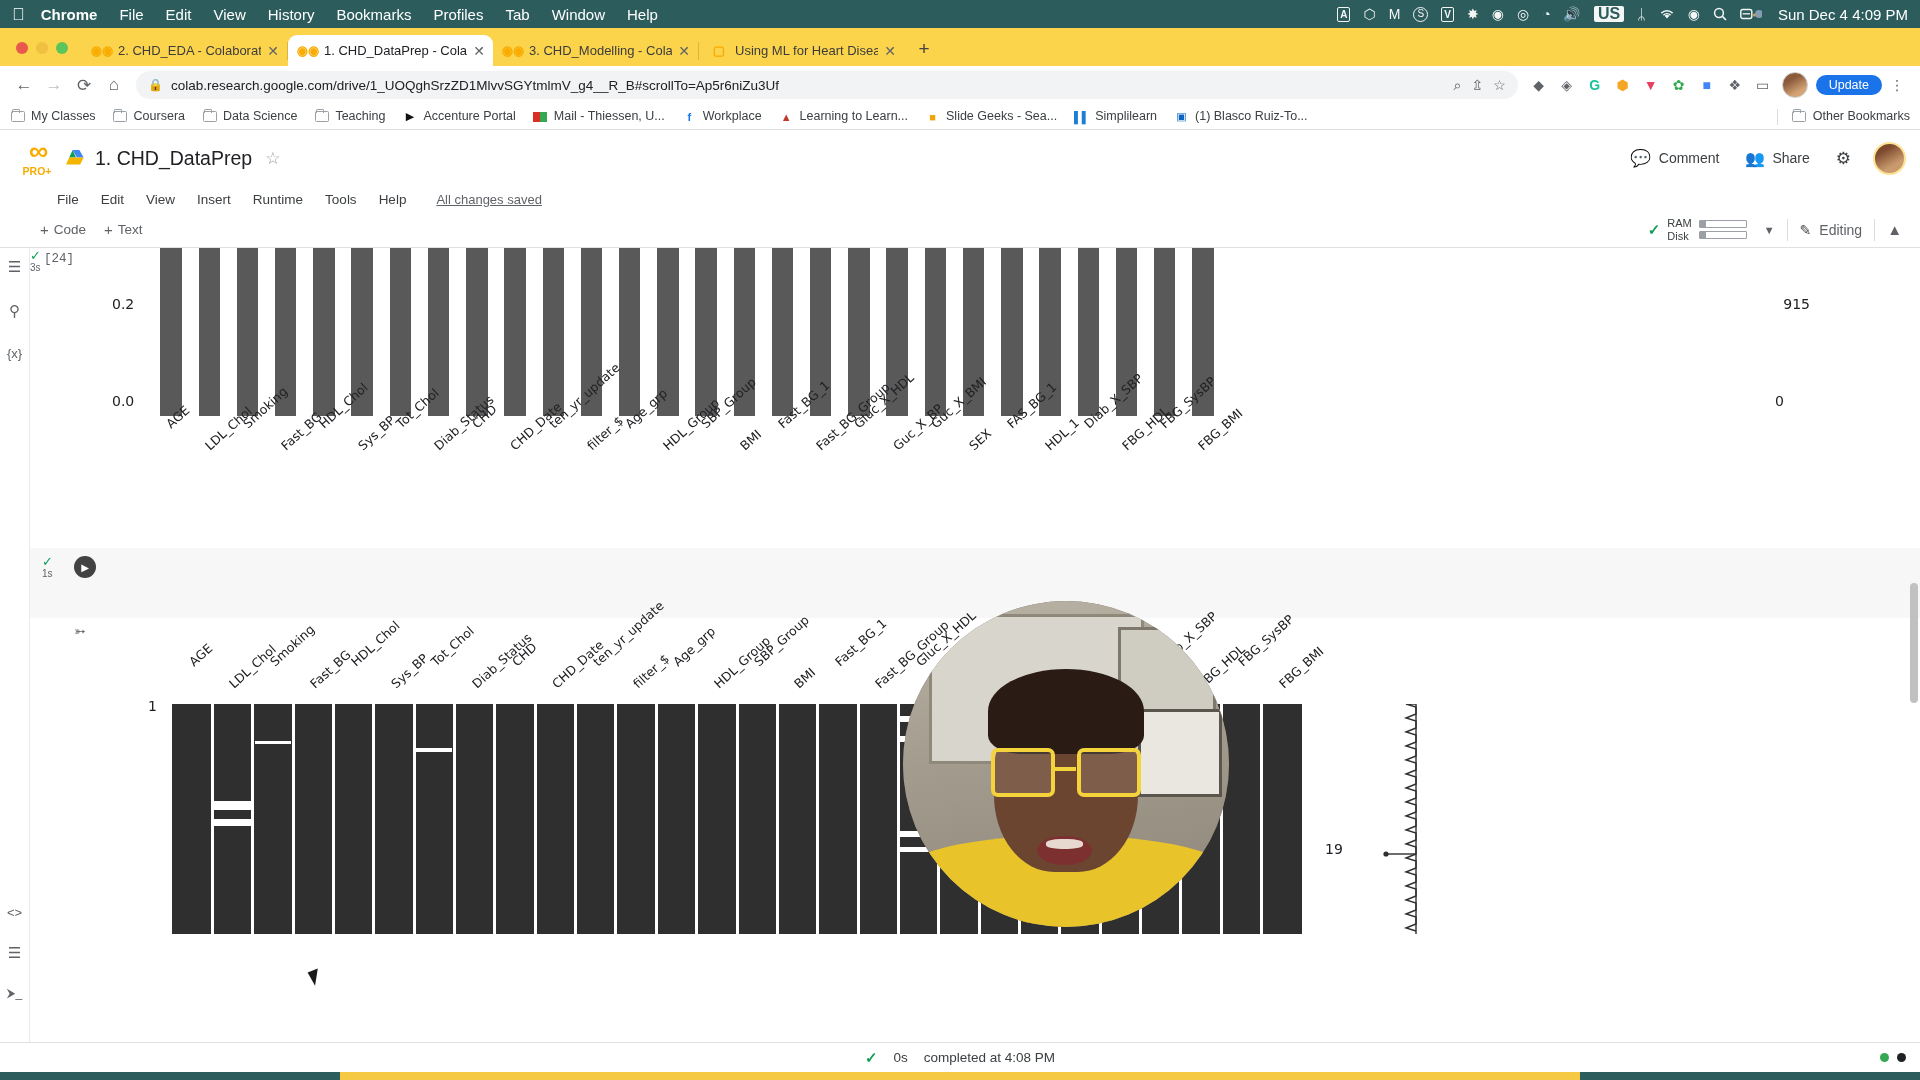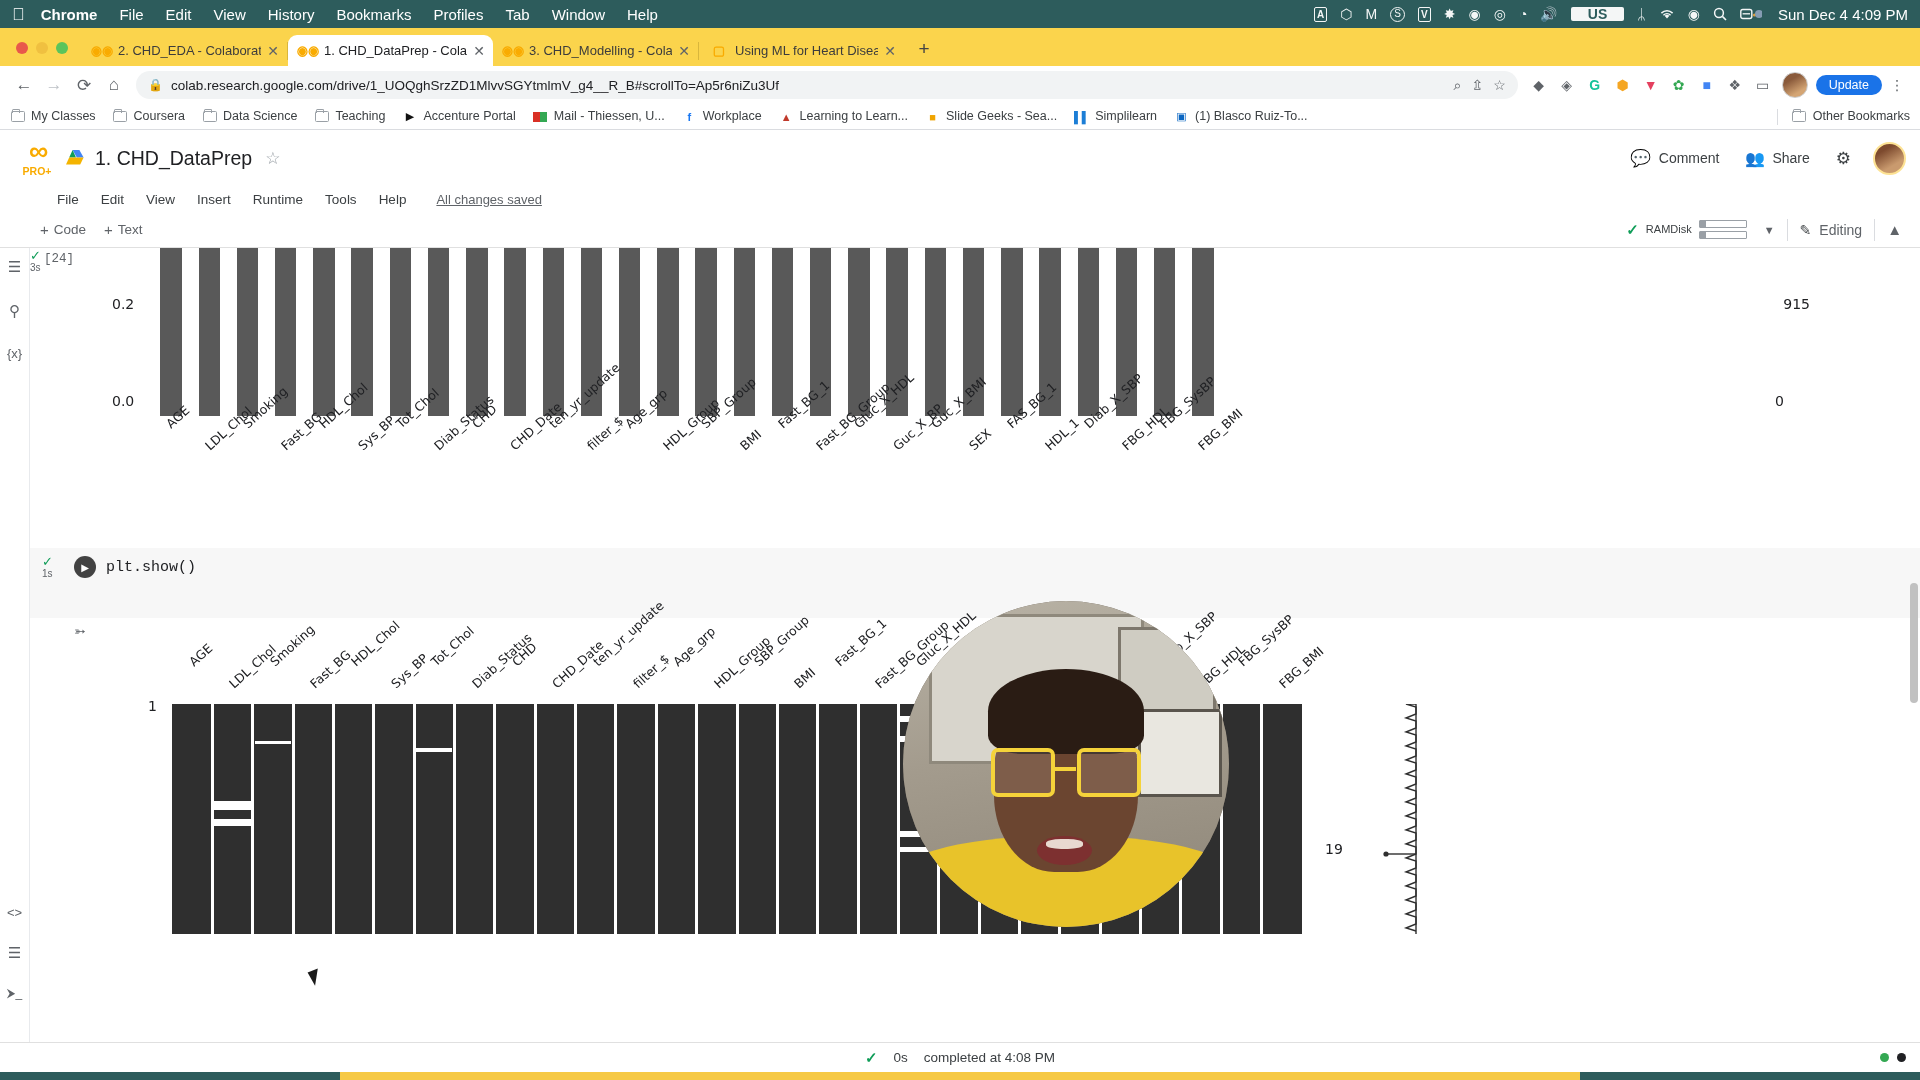--- a/index.html
+++ b/index.html
@@ -214,21 +214,21 @@
     font-size: 13.5px;
     color: #3c4043;
     border-bottom: 1px solid #e0e0e0;
   }
   .addbtn { display:flex; align-items:center; gap:5px; margin-right: 18px;
             color:#5f6368; font-size:13.5px; white-space:nowrap;}
   .addbtn .plus { font-size:15px; }
   #colab-toolbar .tb-right { margin-left:auto; display:flex; align-items:center; gap: 0; }
   .ramdisk { display:flex; align-items:center; gap:7px; }
   .check-green { color:#0f9d58; font-size:15px; font-weight:bold; }
-  .rd-labels { display:flex; font-size:11px; color:#3c4043;
+  .rd-labels { display:flex; flex-direction:column; font-size:11px; color:#3c4043;
                line-height: 12.5px; justify-content: space-between; }
   .rd-bars { display:flex; flex-direction:column; gap:3px; }
   .rd-bar { width:48px; height:8px; border:1px solid #9aa0a6; border-radius:1px;
             position:relative; background:#fff; }
   .rd-bar::before { content:""; position:absolute; left:0; top:0; bottom:0;
                     width:6px; background:#9aa0a6; }
   .tb-div { width:1px; height:22px; background:#dadce0; margin:0 12px; }
   .editing { display:flex; align-items:center; gap:8px; color:#5f6368; font-size:14px; }
 
   
@@ -451,21 +451,21 @@
     </span>
   <span class="sysicon">
       <span class="badge-box">V</span>
     </span>
   <span class="sysicon">✸</span>
   <span class="sysicon">◉</span>
   <span class="sysicon">◎</span>
   <span class="sysicon">◔</span>
   <span class="sysicon">🔊</span>
   <span class="sysicon">
-      <span style="background:#fff;color:#2d5c5c;border-radius:2px;padding:0 17px;font-size:14px;font-weight:bold">US</span>
+      <span style="background:#fff;color:#2d5c5c;border-radius:2px;padding:0 4px;font-size:16px;font-weight:bold">US</span>
     </span>
   <span class="sysicon">ᛦ</span>
   <span class="sysicon">
     <svg width="16" height="12" viewBox="0 0 16 12">
       <path d="M8 10.5 L5.6 7.8 A3.6 3.6 0 0 1 10.4 7.8 Z" fill="#fff"></path>
       <path d="M2.4 5.1 A8 8 0 0 1 13.6 5.1" stroke="#fff" stroke-width="1.5" fill="none"></path>
       <path d="M4.4 7.2 A5.2 5.2 0 0 1 11.6 7.2" stroke="#fff" stroke-width="1.5" fill="none"></path>
     </svg>
   </span>
   <span class="sysicon">◉</span>
@@ -783,21 +783,20 @@
             <span class="ax-label" style="left: 1105.04px; top: 172px;">FBG_SysBP</span>
             <span class="ax-label" style="left: 1143.25px; top: 194px;">FBG_BMI</span>
           </div>
       </div>
     </div>
 
     <div class="code-cell">
       <span class="cc-check">✓</span>
       <span class="cc-time">1s</span>
       <span class="runbtn">▶</span>
-      <div class="code-line">plt.show()</div>
     </div>
 
     <div class="out-icon-row">
       <span class="out-icon">➳</span>
     </div>
 
     <div class="chart2">
       <div id="mat-labels">
           <span class="ax-label" style="left: 156.125px; top: 14px;">AGE</span>
           <span class="ax-label" style="left: 196.482px; top: 36px;">LDL_Chol</span>

